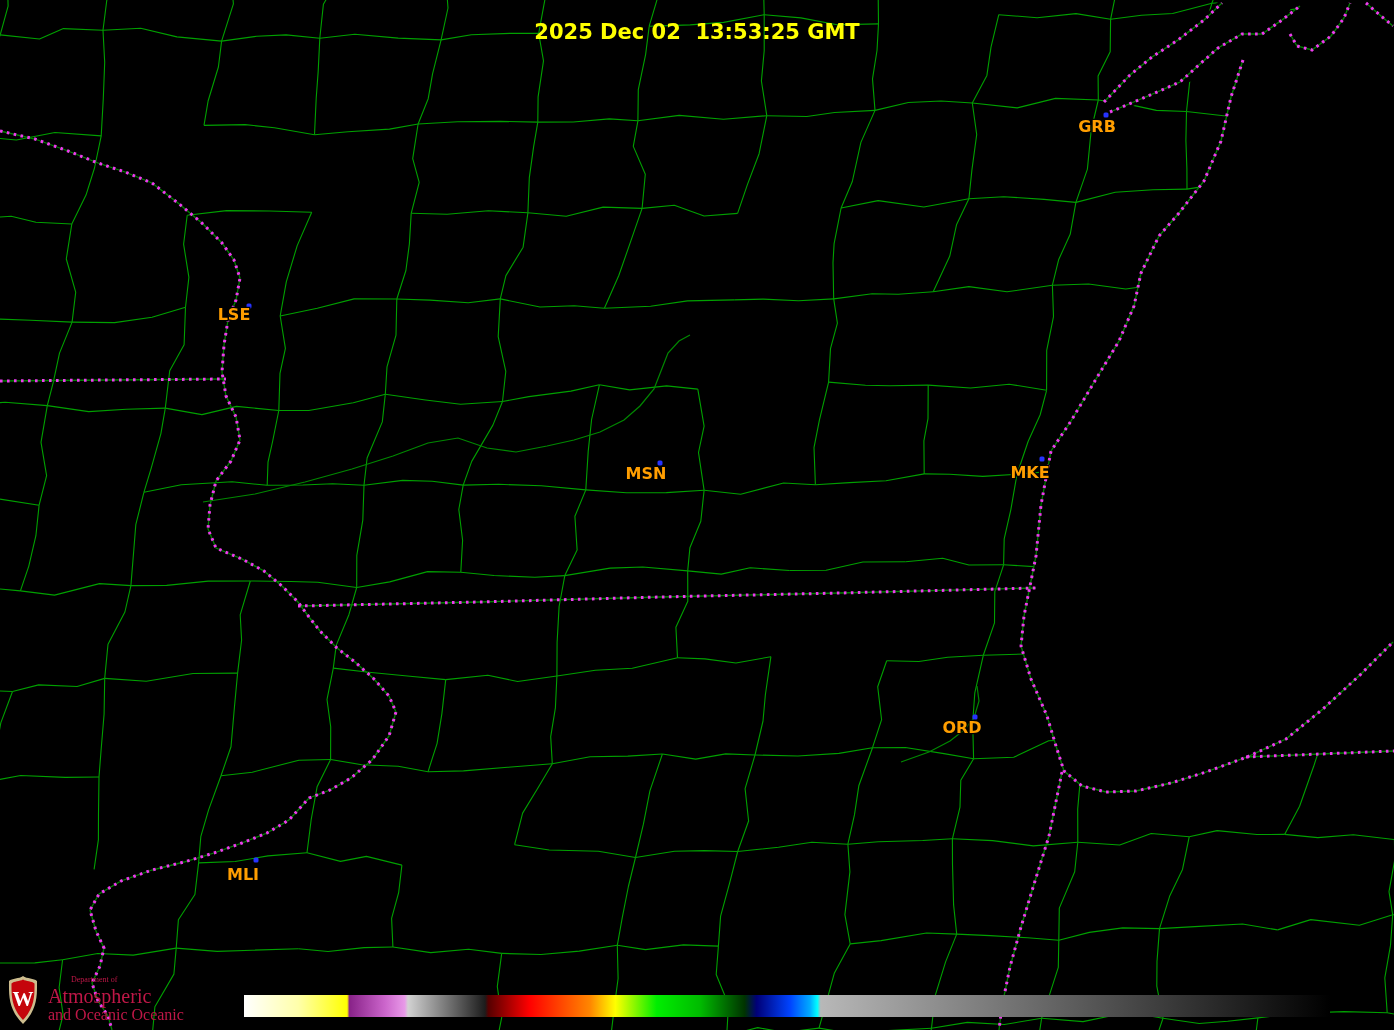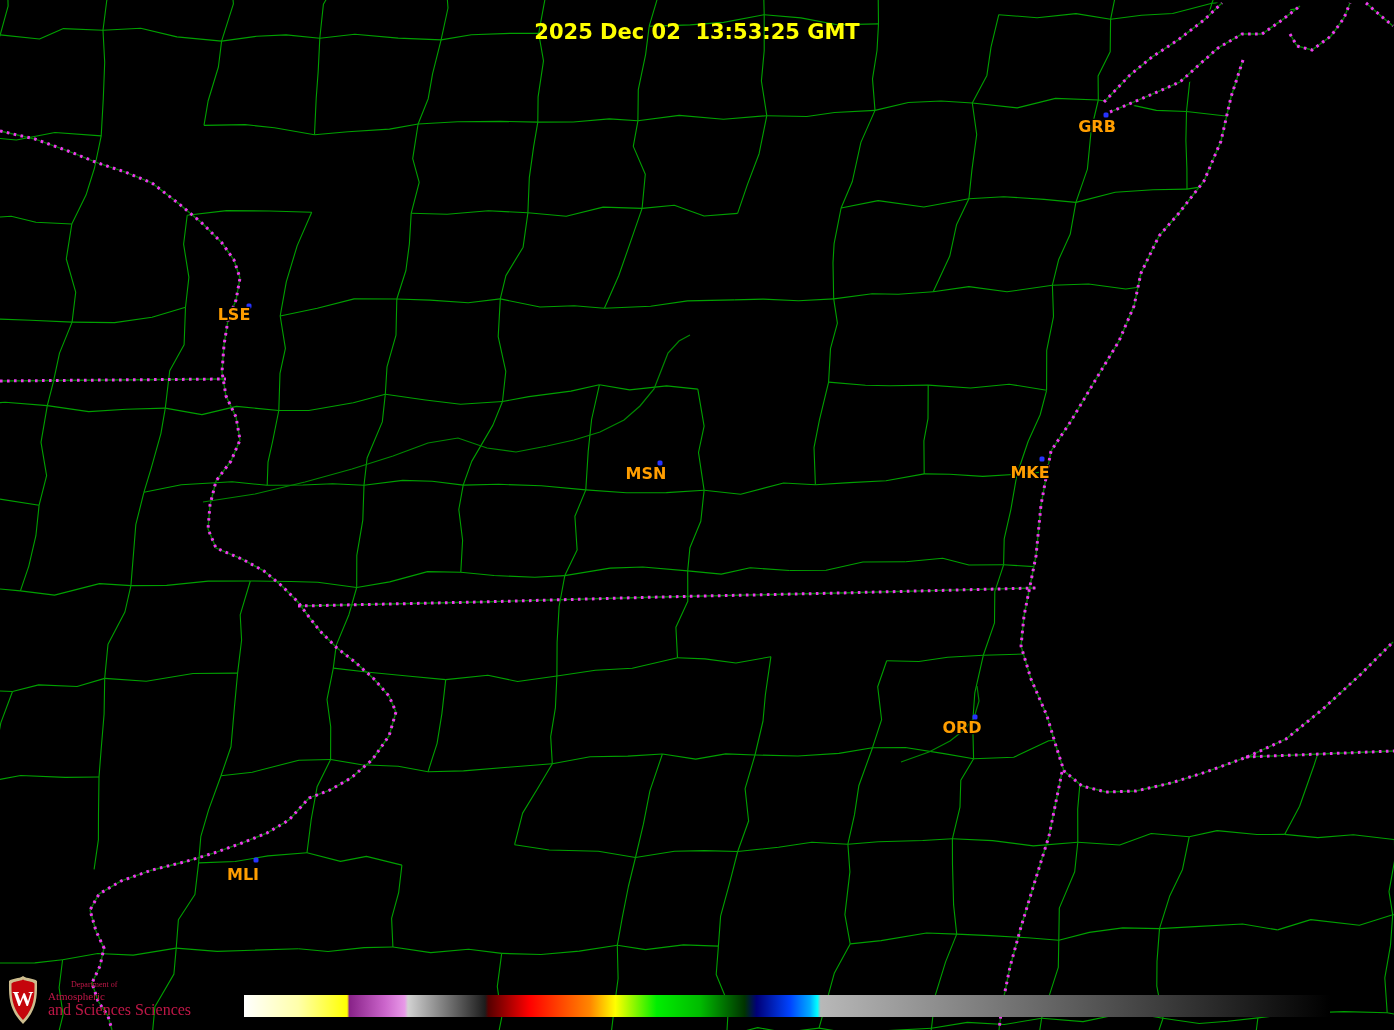--- a/index.html
+++ b/index.html
@@ -6,21 +6,21 @@
   body{width:1394px;height:1030px;overflow:hidden;font-family:"DejaVu Sans",sans-serif;}
   .stage{position:relative;width:1394px;height:1030px;background:#000;}
   #map-svg{position:absolute;left:0;top:0;}
   .title-block{position:absolute;top:21px;left:0;width:100%;text-align:center;pointer-events:none;}
   .title-line{color:#ffff00;font-weight:bold;font-size:21px;line-height:23px;white-space:pre;
               font-family:"DejaVu Sans",sans-serif;}
   .colorbar{position:absolute;}
   .logo{position:absolute;left:7px;top:975px;display:flex;align-items:center;gap:9px;}
   .logo-text{font-family:"Liberation Serif",serif;color:#bf1747;line-height:1.05;}
   .logo-dept{font-size:8px;margin-bottom:1px;padding-left:23px;}
-  .logo-l1{font-size:11px;}
+  .logo-l1{font-size:20px;}
   .logo-l2{font-size:16px;}
 </style>
 </head>
 <body>
 
 <div class="stage">
 
   <svg id="map-svg" width="1394" height="1030" viewBox="0 0 1394 1030">
       <g stroke="#00a000" stroke-width="1.1" fill="none" stroke-linejoin="round">
         <polyline points="-100.2,-39.8 -65.7,-43.4 -25.9,-51.9 6.7,-50.8"></polyline>
@@ -470,17 +470,17 @@
 
   <div class="logo">
     <svg width="32" height="50" viewBox="0 0 32 50">
       <path d="M16,1 C20,4 27,3 30,6 C30,20 31,34 16,49 C1,34 2,20 2,6 C5,3 12,4 16,1 Z" fill="#cdbd8e"></path>
       <path d="M16,4.5 C19,6.5 25,6 27.5,8.5 C27.5,20 28,32 16,45 C4,32 4.5,20 4.5,8.5 C7,6 13,6.5 16,4.5 Z" fill="#c5050c"></path>
       <text x="16" y="31" text-anchor="middle" font-size="21" font-weight="bold" fill="#ffffff" font-family="Liberation Serif, serif">W</text>
     </svg>
     <div class="logo-text" style="color: rgb(191, 23, 71);">
       <div class="logo-dept">Department of</div>
       <div class="logo-l1">Atmospheric</div>
-      <div class="logo-l2">and Sciences Sciences</div>
+      <div class="logo-l2">and Oceanic Oceanic</div>
     </div>
   </div>
 
 </div>
 
 </body></html>

